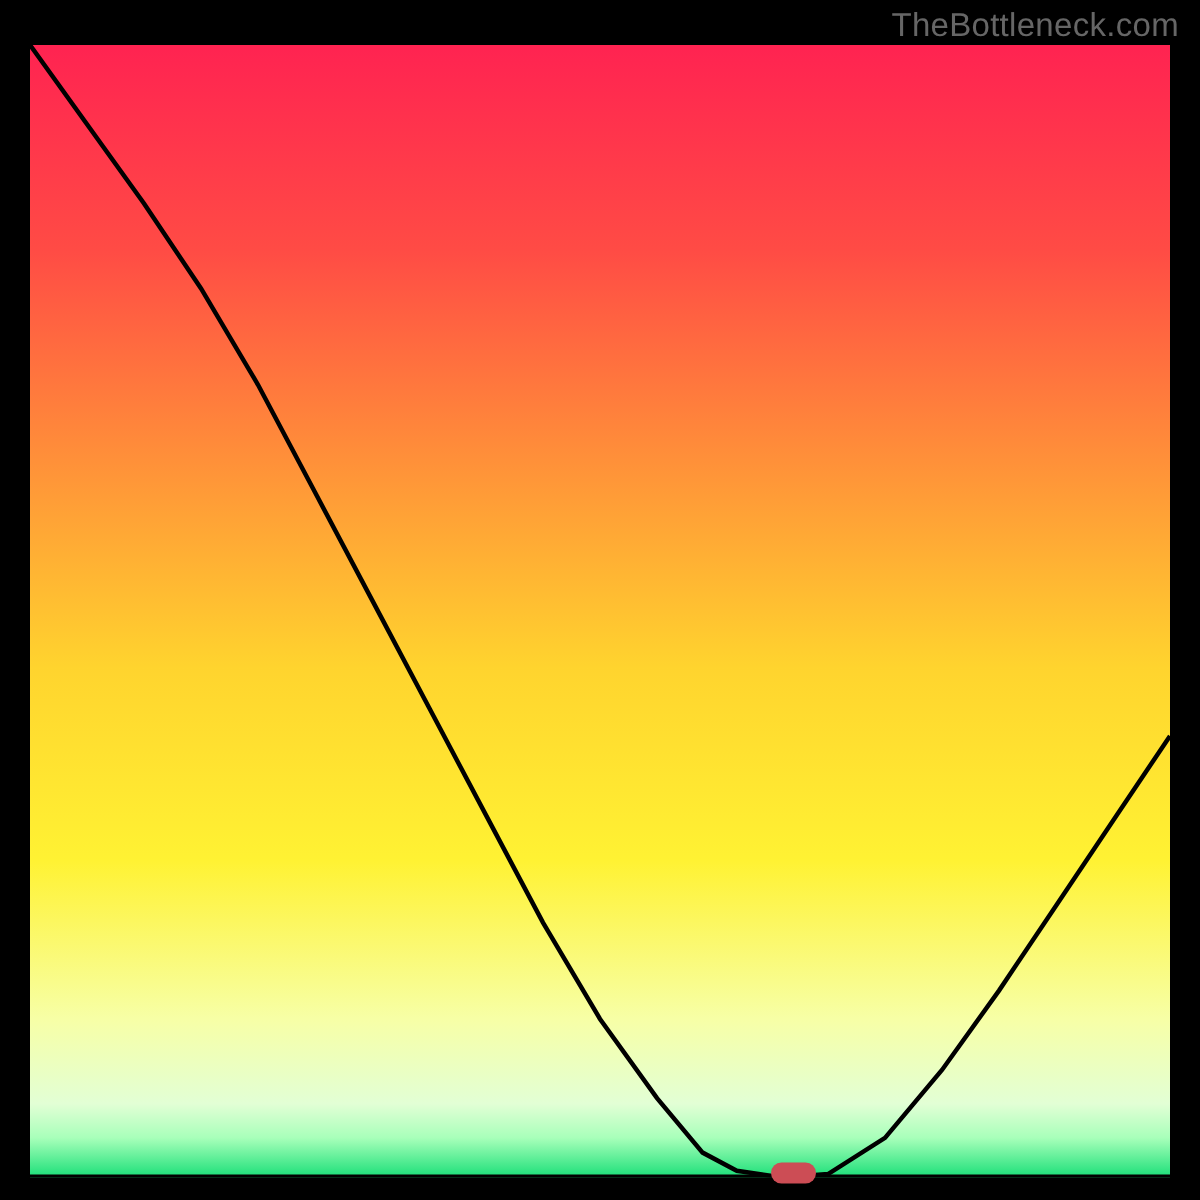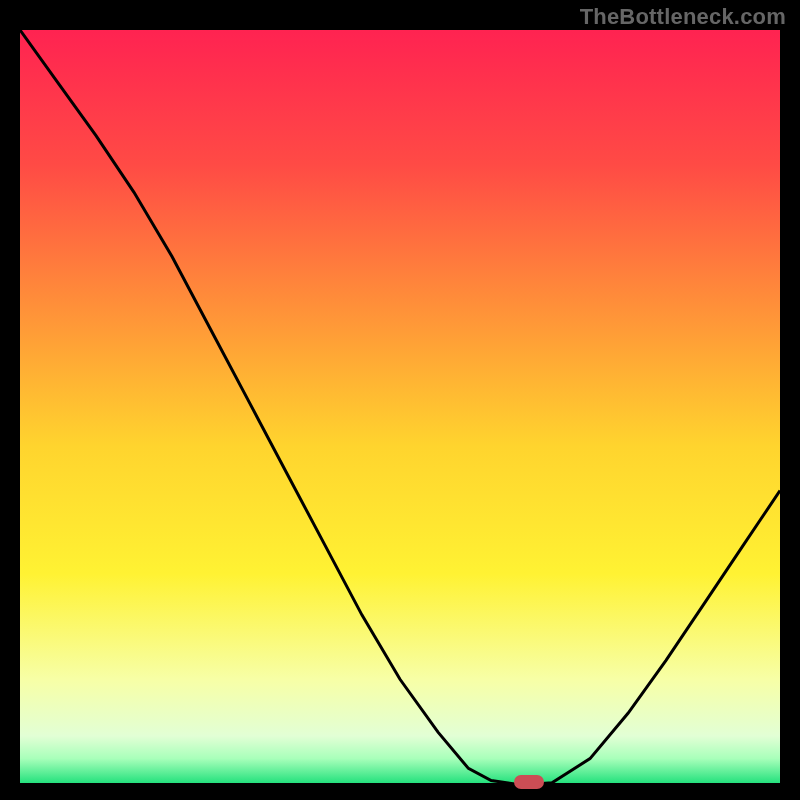--- a/index.html
+++ b/index.html
@@ -9,21 +9,20 @@
     height: 800px;
     background: #000;
     overflow: hidden;
     font-family: Arial, Helvetica, sans-serif;
   }
   .frame {
     position: relative;
     width: 800px;
     height: 800px;
     background: #000;
-    font-weight: bold;
   }
   .watermark {
     position: absolute;
     top: 4px;
     right: 14px;
     color: #666;
     font-size: 22px;
     letter-spacing: 0.2px;
     z-index: 10;
   }

